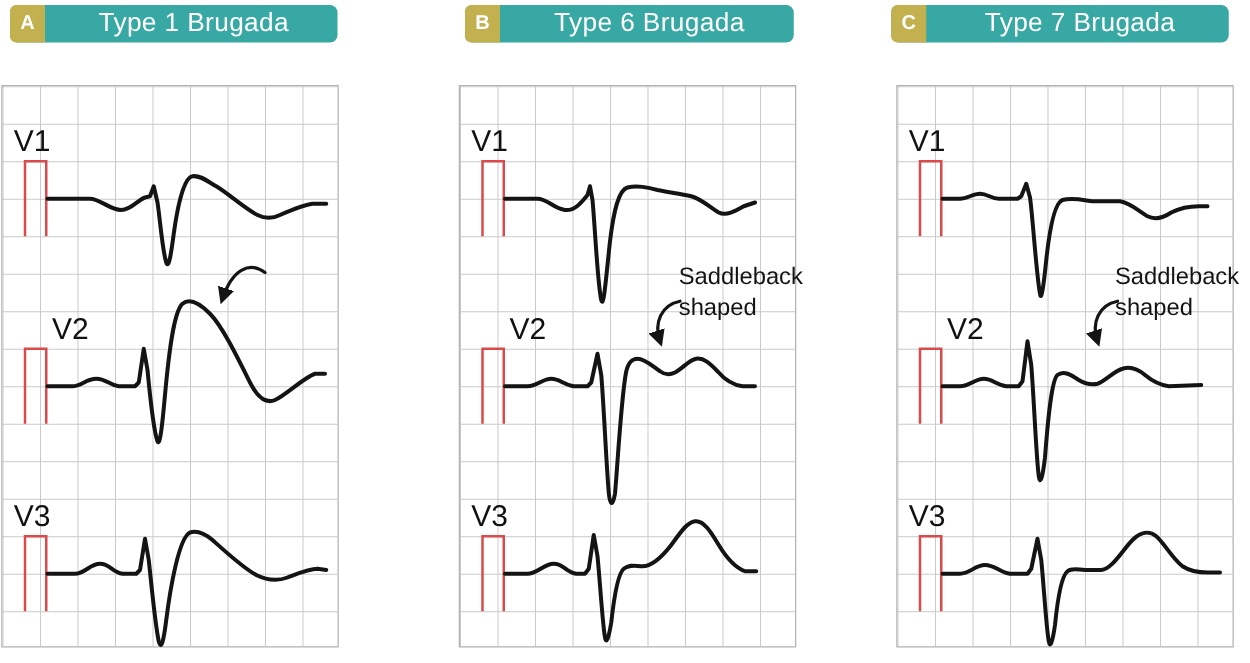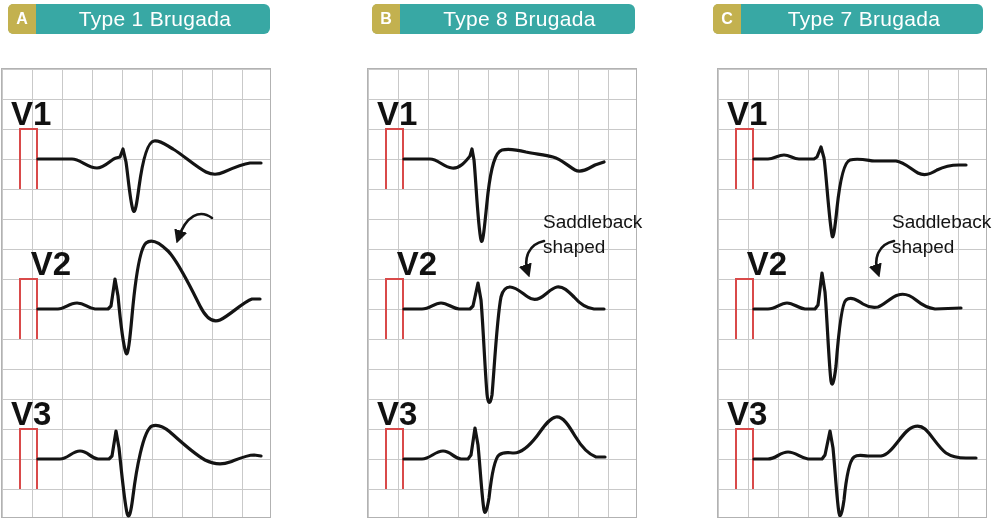--- a/index.html
+++ b/index.html
@@ -35,21 +35,21 @@
   .panel-a { left:1px; }
   .panel-b { left:367px; }
   .panel-c { left:717px; }
 
   .trace-svg { position:absolute; left:0; top:0; width:270px; height:450px; }
   .trace { fill:none; stroke:#141414; stroke-width:3.2; stroke-linecap:round; stroke-linejoin:round; }
   .pulse { fill:none; stroke:#d94a4a; stroke-width:2; }
 
   .lead-label {
     position:absolute; left:9px; width:60px; line-height:28px;
-    font-size:33px; font-weight:700; color:#111111;
+    font-size:24px; font-weight:400; color:#111111;
   }
   .lead-v1 { top:31px; } .lead-v2 { top:181px;text-align:right; } .lead-v3 { top:331px; }
 
   
   .anno { position:absolute; color:#141414; font-size:19px; line-height:24.5px; }
   .anno-a { left:218px; top:197px; }
   .anno-b { left:543px; top:210px; }
   .anno-c { left:892px; top:210px; }
 
   .arrow-overlay { position:absolute; left:0; top:0; width:1000px; height:530px; pointer-events:none; }
@@ -78,21 +78,21 @@
       <path class="trace" d="M36 240 L56 240 C63 240 67 234 75 234 C83 234 85 239 93 240 L106 240 L109 237 L113 210 L116 227 C118 248 121 276 124 284 C126 289 128 269 130 247 C133 214 137 180 144 174 C150 169 158 174 166 182 C176 192 189 219 198 237 C204 249 211 254 218 251 C227 247 241 233 250 230 L258 230"></path>
       <path class="trace" d="M36 390 L58 390 C66 390 70 382 78 382 C86 382 88 389 96 390 L107 390 L110 387 L114 362 L117 379 C119 397 122 430 125 444 C127 452 129 443 131 427 C134 403 141 361 150 357 C156 355 162 358 168 363 C178 372 192 385 203 391 C211 395 220 396 228 393 C236 390 245 386 252 386 L259 387"></path>
     </svg>
     <div class="lead-label lead-v1">V1</div>
     <div class="lead-label lead-v2">V2</div>
     <div class="lead-label lead-v3">V3</div>
   </div>
 
   <div class="panel-header" style="left:372px; width:263px;">
     <div class="header-bar">
-      <span>Type 8 Brugada</span>
+      <span>Type 6 Brugada</span>
     </div>
     <div class="letter-badge">
       <span>B</span>
     </div>
   </div>
 
   <div class="ecg-panel panel-b">
     <svg class="trace-svg" viewBox="0 0 270 450">
       <path class="pulse" d="M18 120 L18 60 L35 60 L35 120"></path>
       <path class="pulse" d="M18 270 L18 210 L35 210 L35 270"></path>

